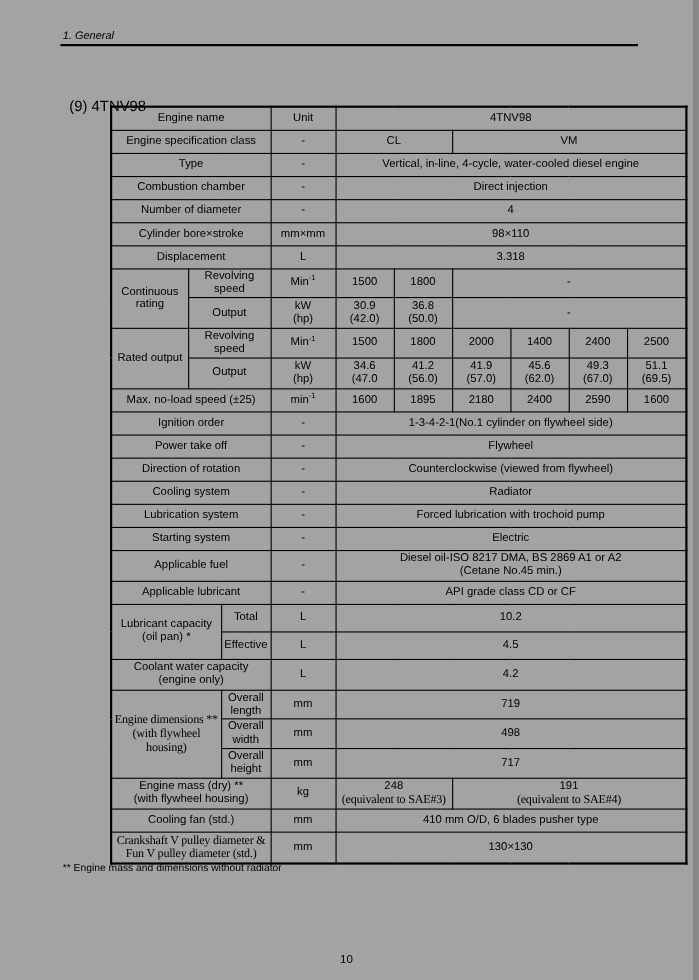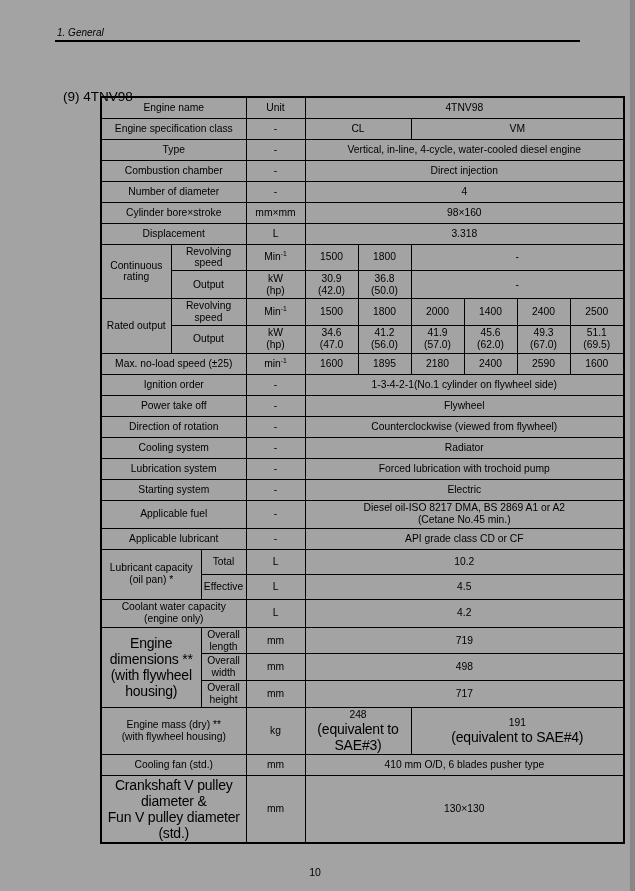--- a/index.html
+++ b/index.html
@@ -24,21 +24,21 @@
     border:2px solid #000;
     font-size:10.3px;line-height:1.15;margin-left:43px;
   }
   table.spec td{
     border:1px solid #000;padding:1px 2px;vertical-align:middle;
     text-align:center;overflow:hidden;
   }
   td.lbl{text-align:left;padding-left:4px;white-space:nowrap;}
   td.ml,.ml{white-space:pre-line;}
   td.lbl.ml{white-space:pre-line;}
-  .small{font-size:14px;letter-spacing:-0.2px;}
+  .small{font-size:11px;letter-spacing:-0.2px;font-family:Liberation Serif, serif;}
   sup{font-size:6.8px;vertical-align:super;line-height:0;}
   tr.h1{height:21px;}
   tr.h2{height:25px;}
   tr.h3{height:28px;}
   .footnotes{position:absolute;left:57px;top:783px;width:525px;}
   .fn1{font-size:10.3px;margin-bottom:2px;}
   .fn2{font-size:9.4px;}
   .page-number{
     position:absolute;left:0;top:866px;width:100%;
     text-align:center;font-size:10.5px;
@@ -98,21 +98,21 @@
 
     <tr class="h1">
       <td colspan="3" class="lbl">Number of diameter</td>
       <td>-</td>
       <td colspan="6">4</td>
     </tr>
 
     <tr class="h1">
       <td colspan="3" class="lbl">Cylinder bore×stroke</td>
       <td>mm×mm</td>
-      <td colspan="6">98×160</td>
+      <td colspan="6">98×110</td>
     </tr>
 
     <tr class="h1">
       <td colspan="3" class="lbl">Displacement</td>
       <td>L</td>
       <td colspan="6">3.318</td>
     </tr>
 
     <tr class="h2">
       <td rowspan="2" class="lbl ml">Continuous
@@ -295,17 +295,18 @@
       <td colspan="3" class="lbl ml small">Crankshaft V pulley diameter &amp;
 Fun V pulley diameter (std.)</td>
       <td>mm</td>
       <td colspan="6">130×130</td>
     </tr>
 
     </tbody>
   </table>
 
   <div class="footnotes">
+    <div class="fn2">** Engine mass and dimensions without radiator</div>
   </div>
 
   <div class="page-number">10</div>
 
 </div>
 
 </body></html>

